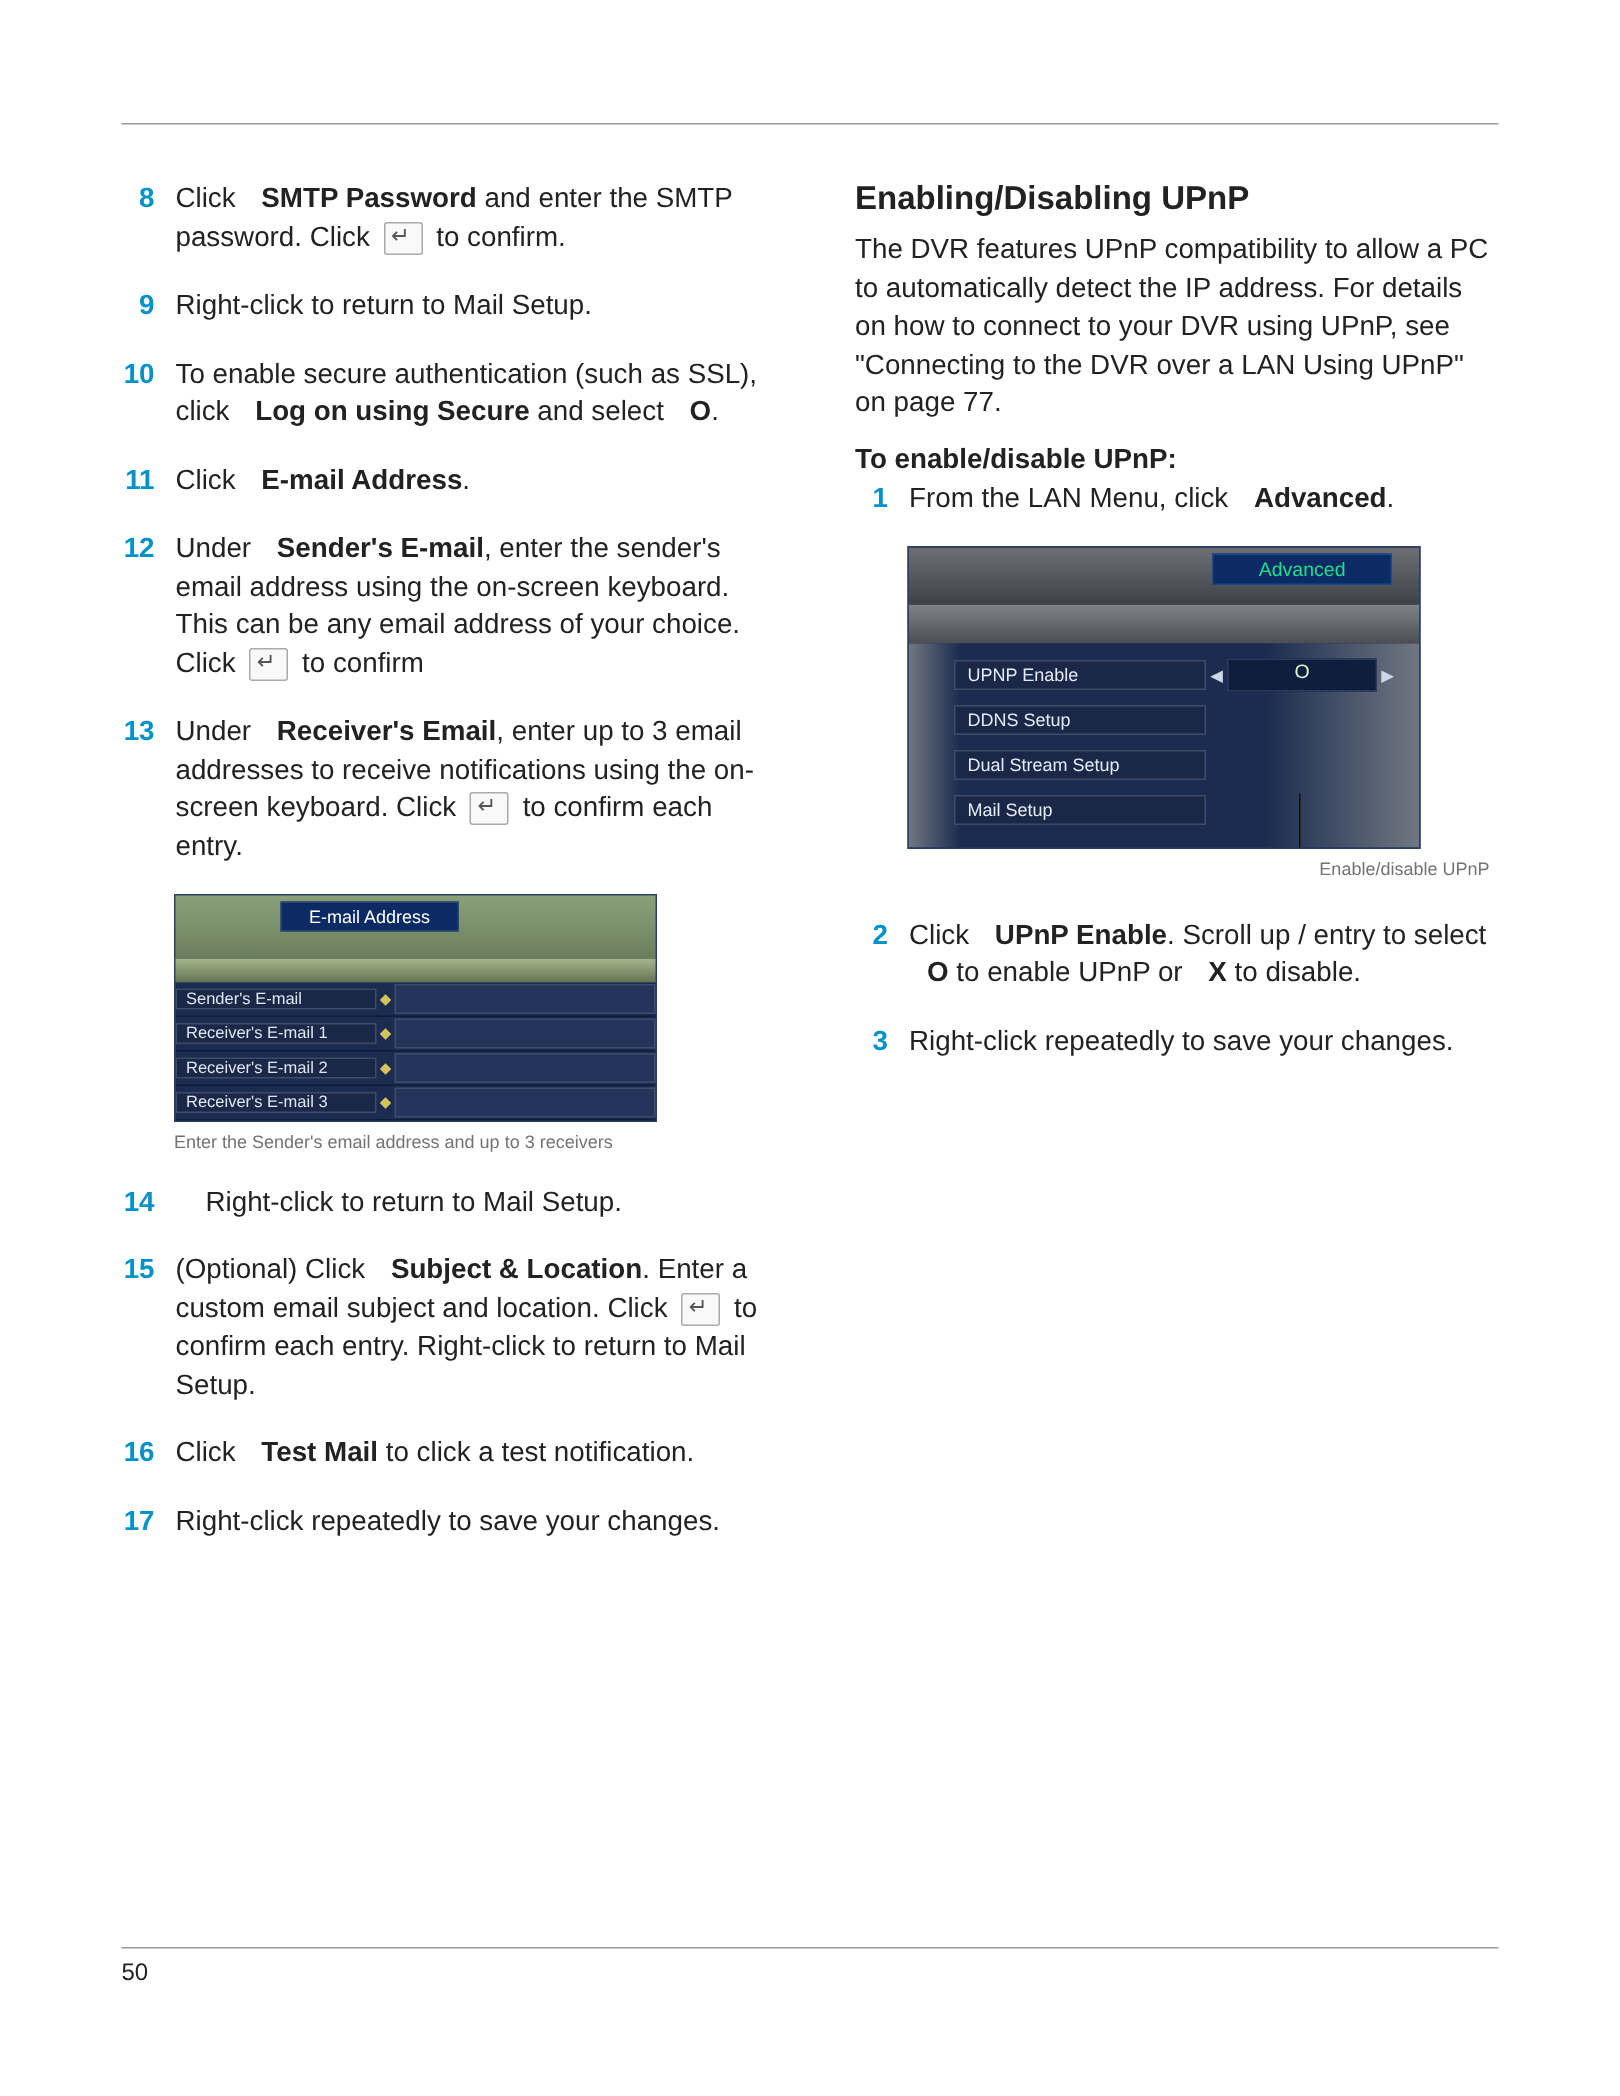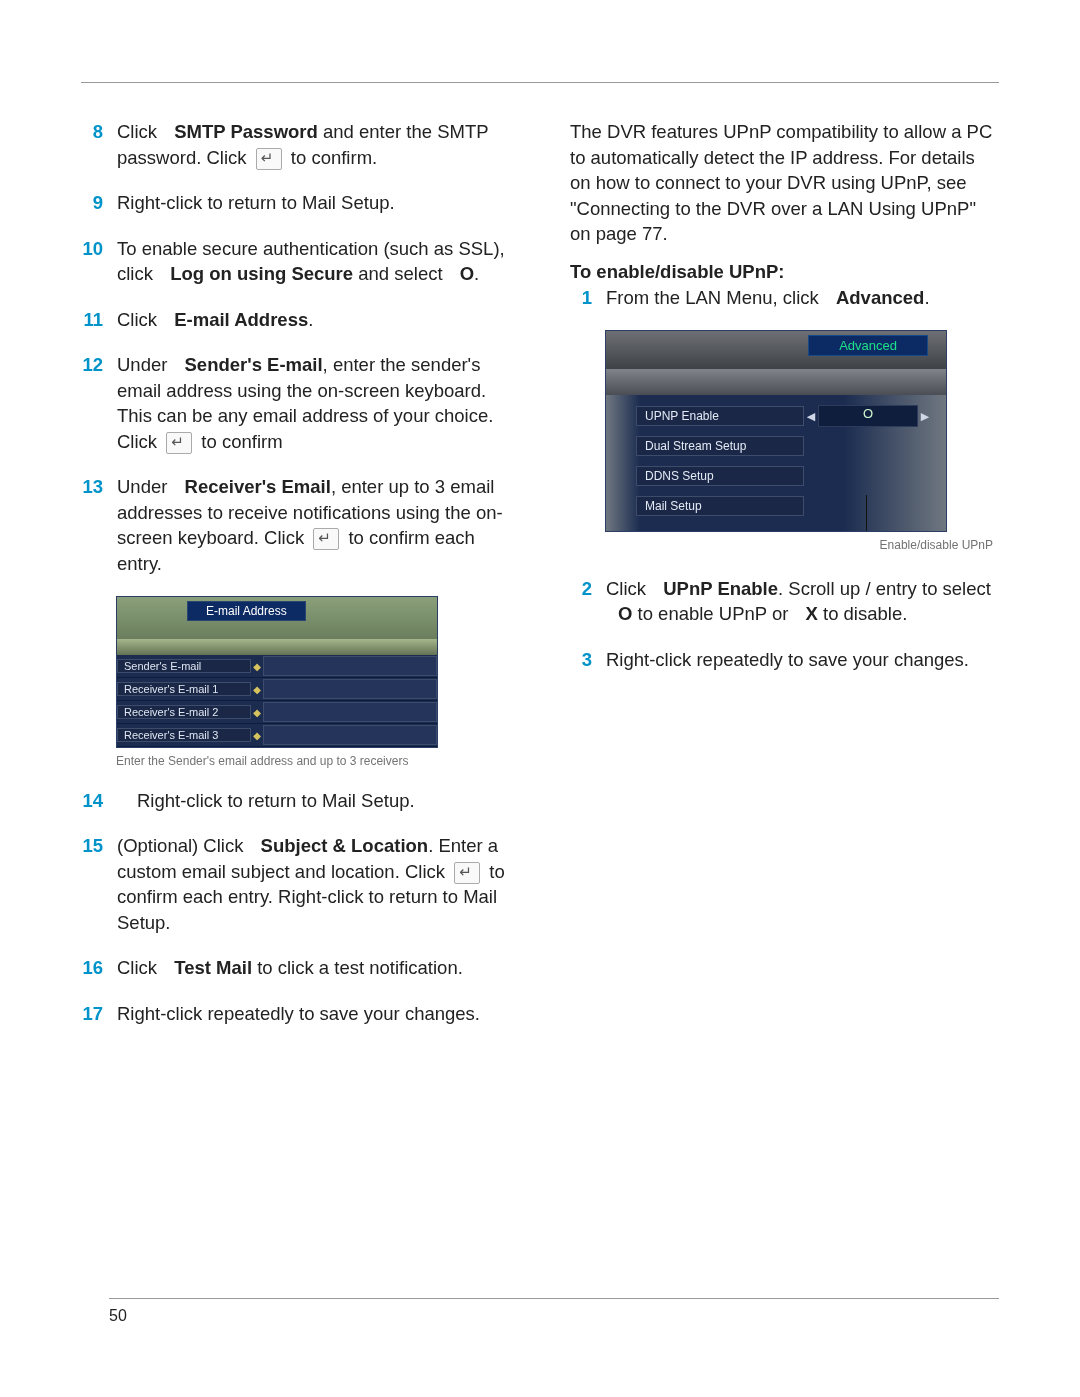--- a/index.html
+++ b/index.html
@@ -35,21 +35,21 @@
 .fig-adv{width:340px;border:1px solid #2b3e66;background:#1b2c50;position:relative;font-family:Arial,sans-serif;margin-bottom:6px;overflow:hidden;}
 .fig-adv .top{height:38px;background:linear-gradient(#6d6f74,#3e4247);position:relative;}
 .fig-adv .top .ttl{position:absolute;right:18px;top:4px;background:#0c2a63;border:1px solid #184a8a;color:#1fe08a;font-size:13px;padding:2px 30px;}
 .fig-adv .mid{height:26px;background:linear-gradient(#80848a,#4a4e54);}
 .fig-adv .body{position:relative;padding:8px 14px 8px 30px;background:linear-gradient(90deg,#6f7780 0%,#1b2c50 10%,#1b2c50 70%,#6f7780 100%);}
 .fig-adv .mrow{display:flex;align-items:center;height:26px;margin-bottom:4px;}
 .fig-adv .mlab{width:150px;background:#1a2746;border:1px solid #3e4c6b;color:#e3eaf5;font-size:12px;padding:2px 8px;}
 .fig-adv .arrow{width:14px;color:#cfd7e6;font-size:11px;text-align:center;}
 .fig-adv .mval{flex:1;background:#101e3e;border:1px solid #2c3b5c;height:20px;color:#d0f9d0;font-size:13px;text-align:center;}
 .fig-adv .pointer-line{position:absolute;width:1px;background:#111;height:48px;left:260px;bottom:-12px;}
-.footer{position:absolute;bottom:72px;left:81px;right:81px;margin-left:28px;}
+.footer{position:absolute;bottom:72px;left:81px;right:81px;}
 .footer .pn{font-size:16px;color:#222;margin-top:8px;}
 </style>
 </head>
 <body>
 
 <div class="page">
   <hr class="hr">
 
   <div class="cols">
 
@@ -146,20 +146,21 @@
         </span>
       </div>
 
       <div class="step">
         <span class="num">17</span>
         <span class="txt">Right-click repeatedly to save your changes.</span>
       </div>
     </div>
 
     <div class="col">
+      <h2>Enabling/Disabling UPnP</h2>
       <div style="line-height:1.38;margin-bottom:10px;">The DVR features UPnP compatibility to allow a PC to automatically detect the IP address. For details on how to connect to your DVR using UPnP, see "Connecting to the DVR over a LAN Using UPnP" on page 77.</div>
       <div class="subhead">To enable/disable UPnP:</div>
 
       <div class="step">
         <span class="num">1</span>
         <span class="txt">
           <span>From the LAN Menu, click </span><b>Advanced</b><span>.</span>
         </span>
       </div>
 
@@ -170,25 +171,25 @@
             </div>
           <div class="mid"></div>
           <div class="body">
             <div class="mrow">
                 <div class="mlab">UPNP Enable</div>
                 <div class="arrow">◀</div>
                 <div class="mval">O</div>
                 <div class="arrow">▶</div>
               </div>
             <div class="mrow">
+                <div class="mlab">DDNS Setup</div>
+                <div style="flex:1"></div>
+              </div>
+            <div class="mrow">
                 <div class="mlab">Dual Stream Setup</div>
-                <div style="flex:1"></div>
-              </div>
-            <div class="mrow">
-                <div class="mlab">DDNS Setup</div>
                 <div style="flex:1"></div>
               </div>
             <div class="mrow">
                 <div class="mlab">Mail Setup</div>
                 <div style="flex:1"></div>
               </div>
             <div class="pointer-line"></div>
           </div>
         </div>
         <div class="caption c-right">Enable/disable UPnP</div>

